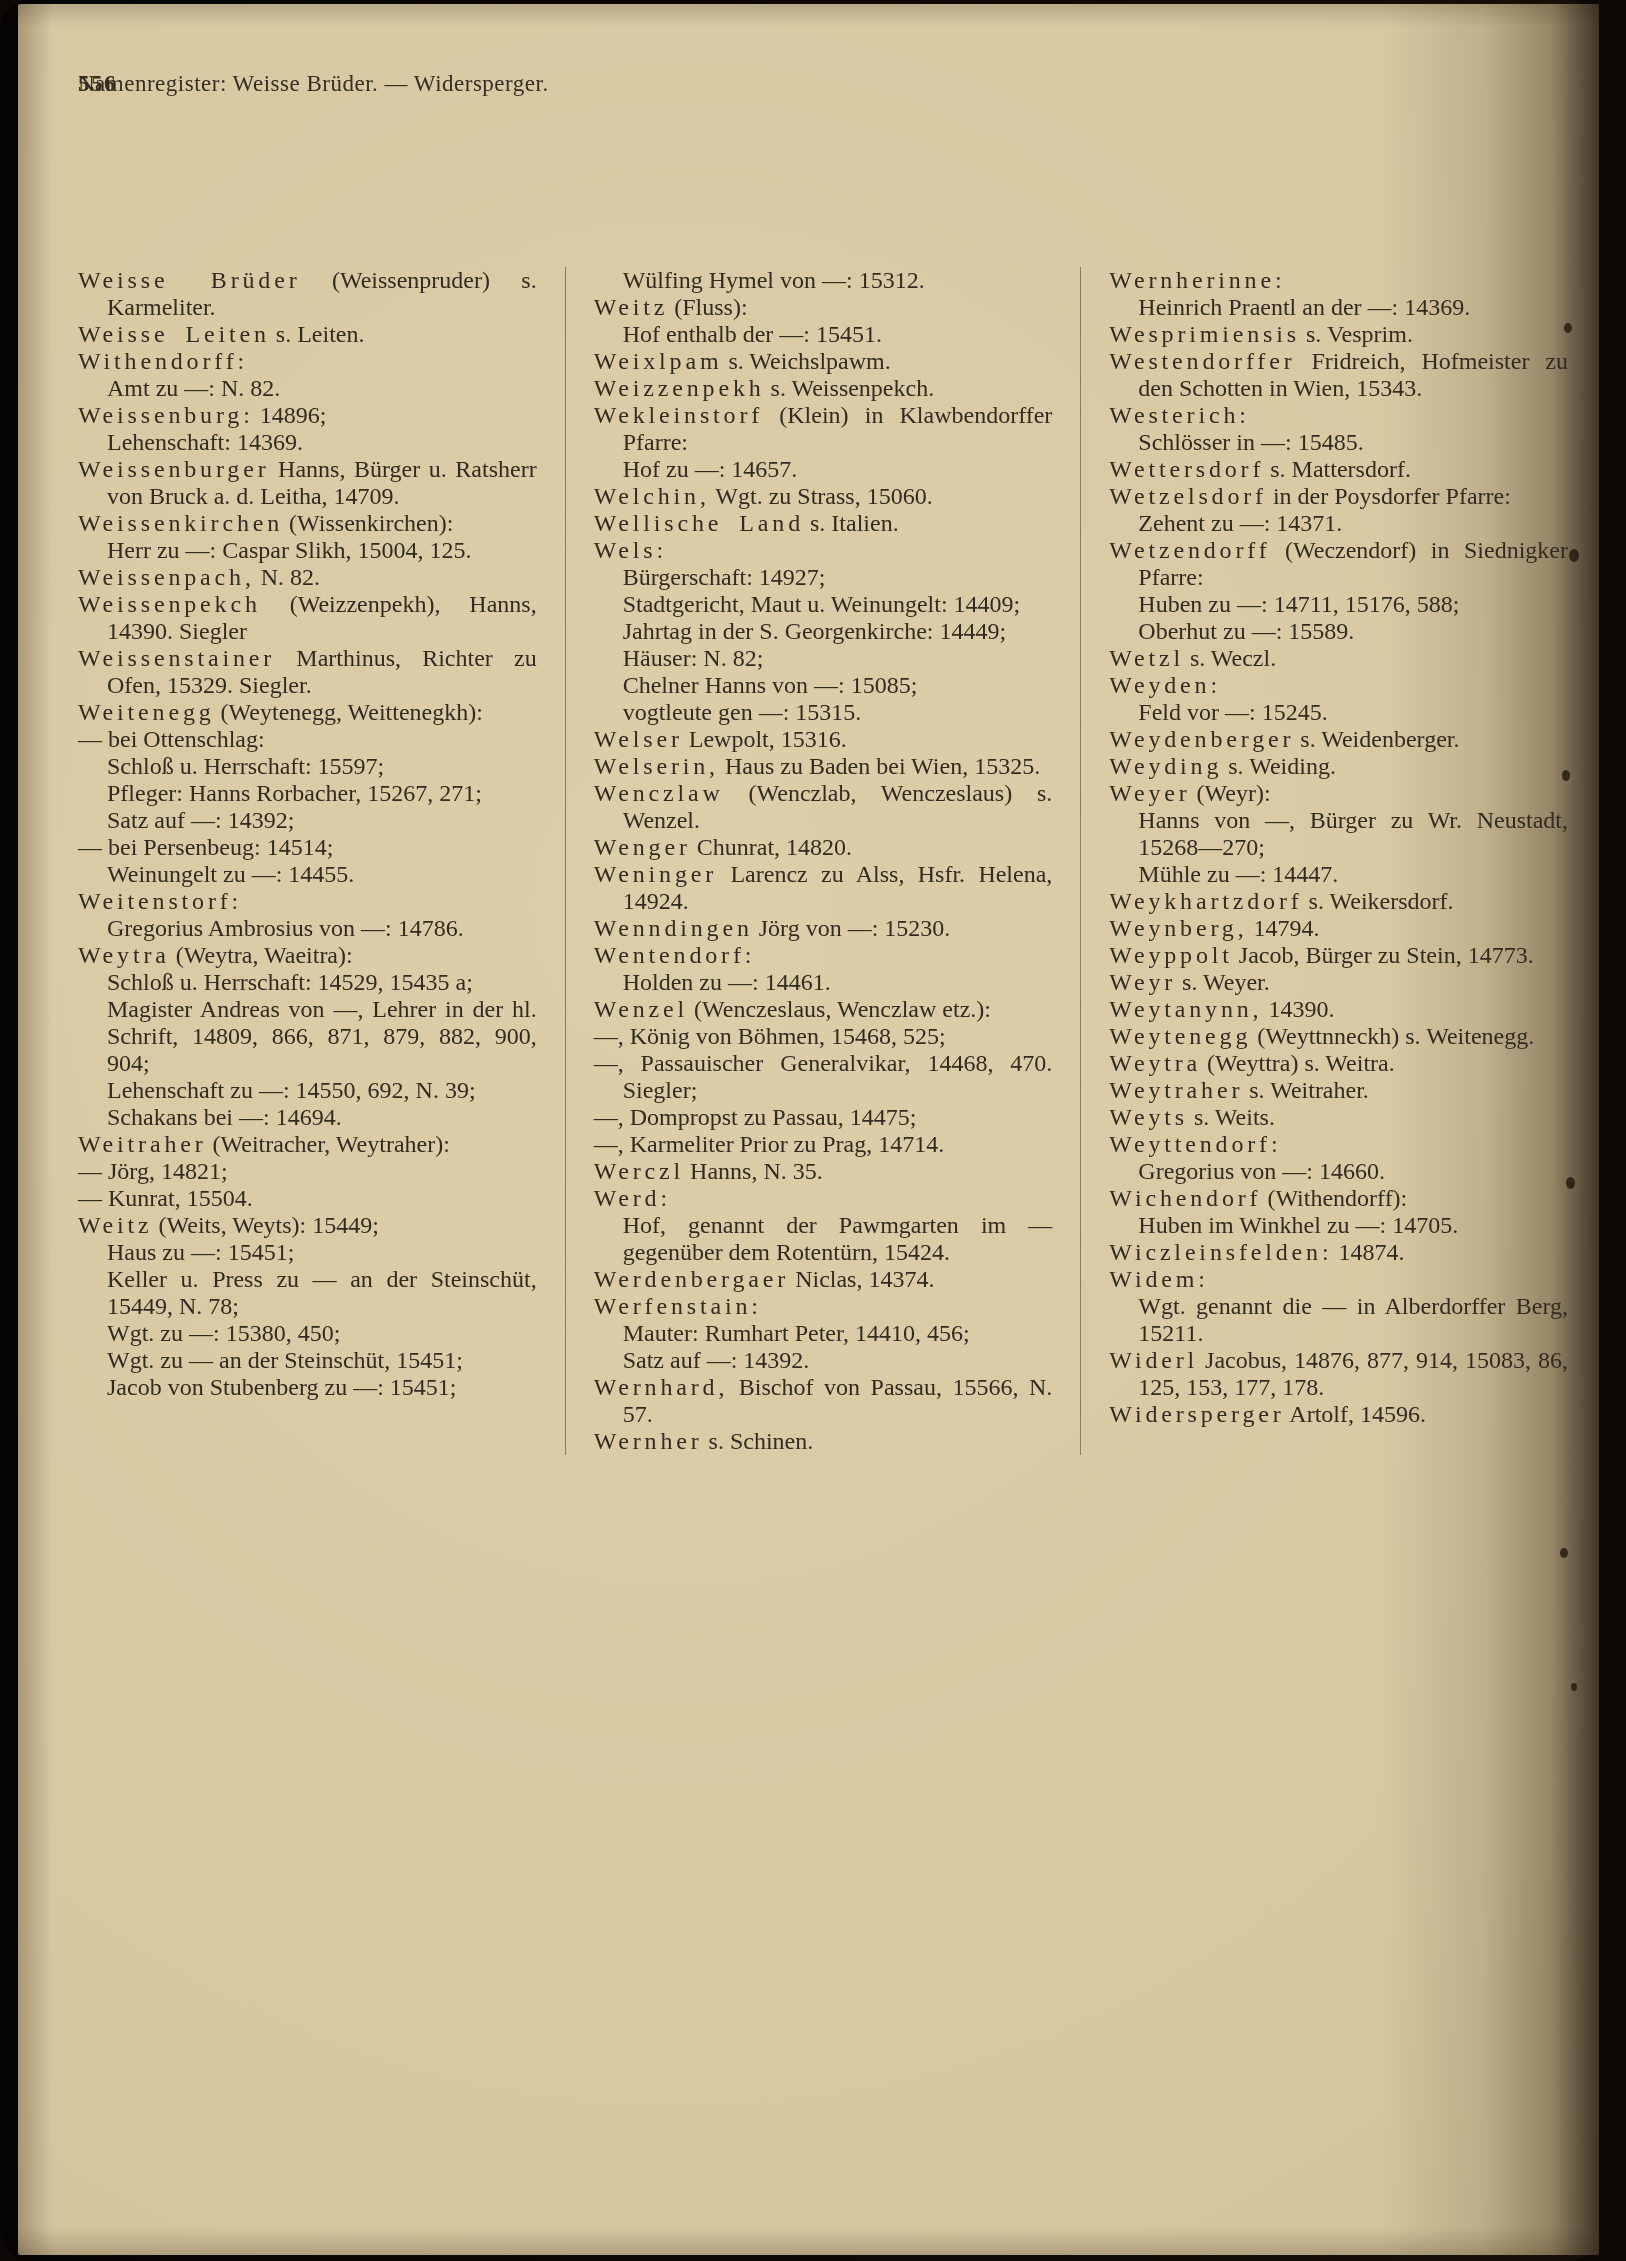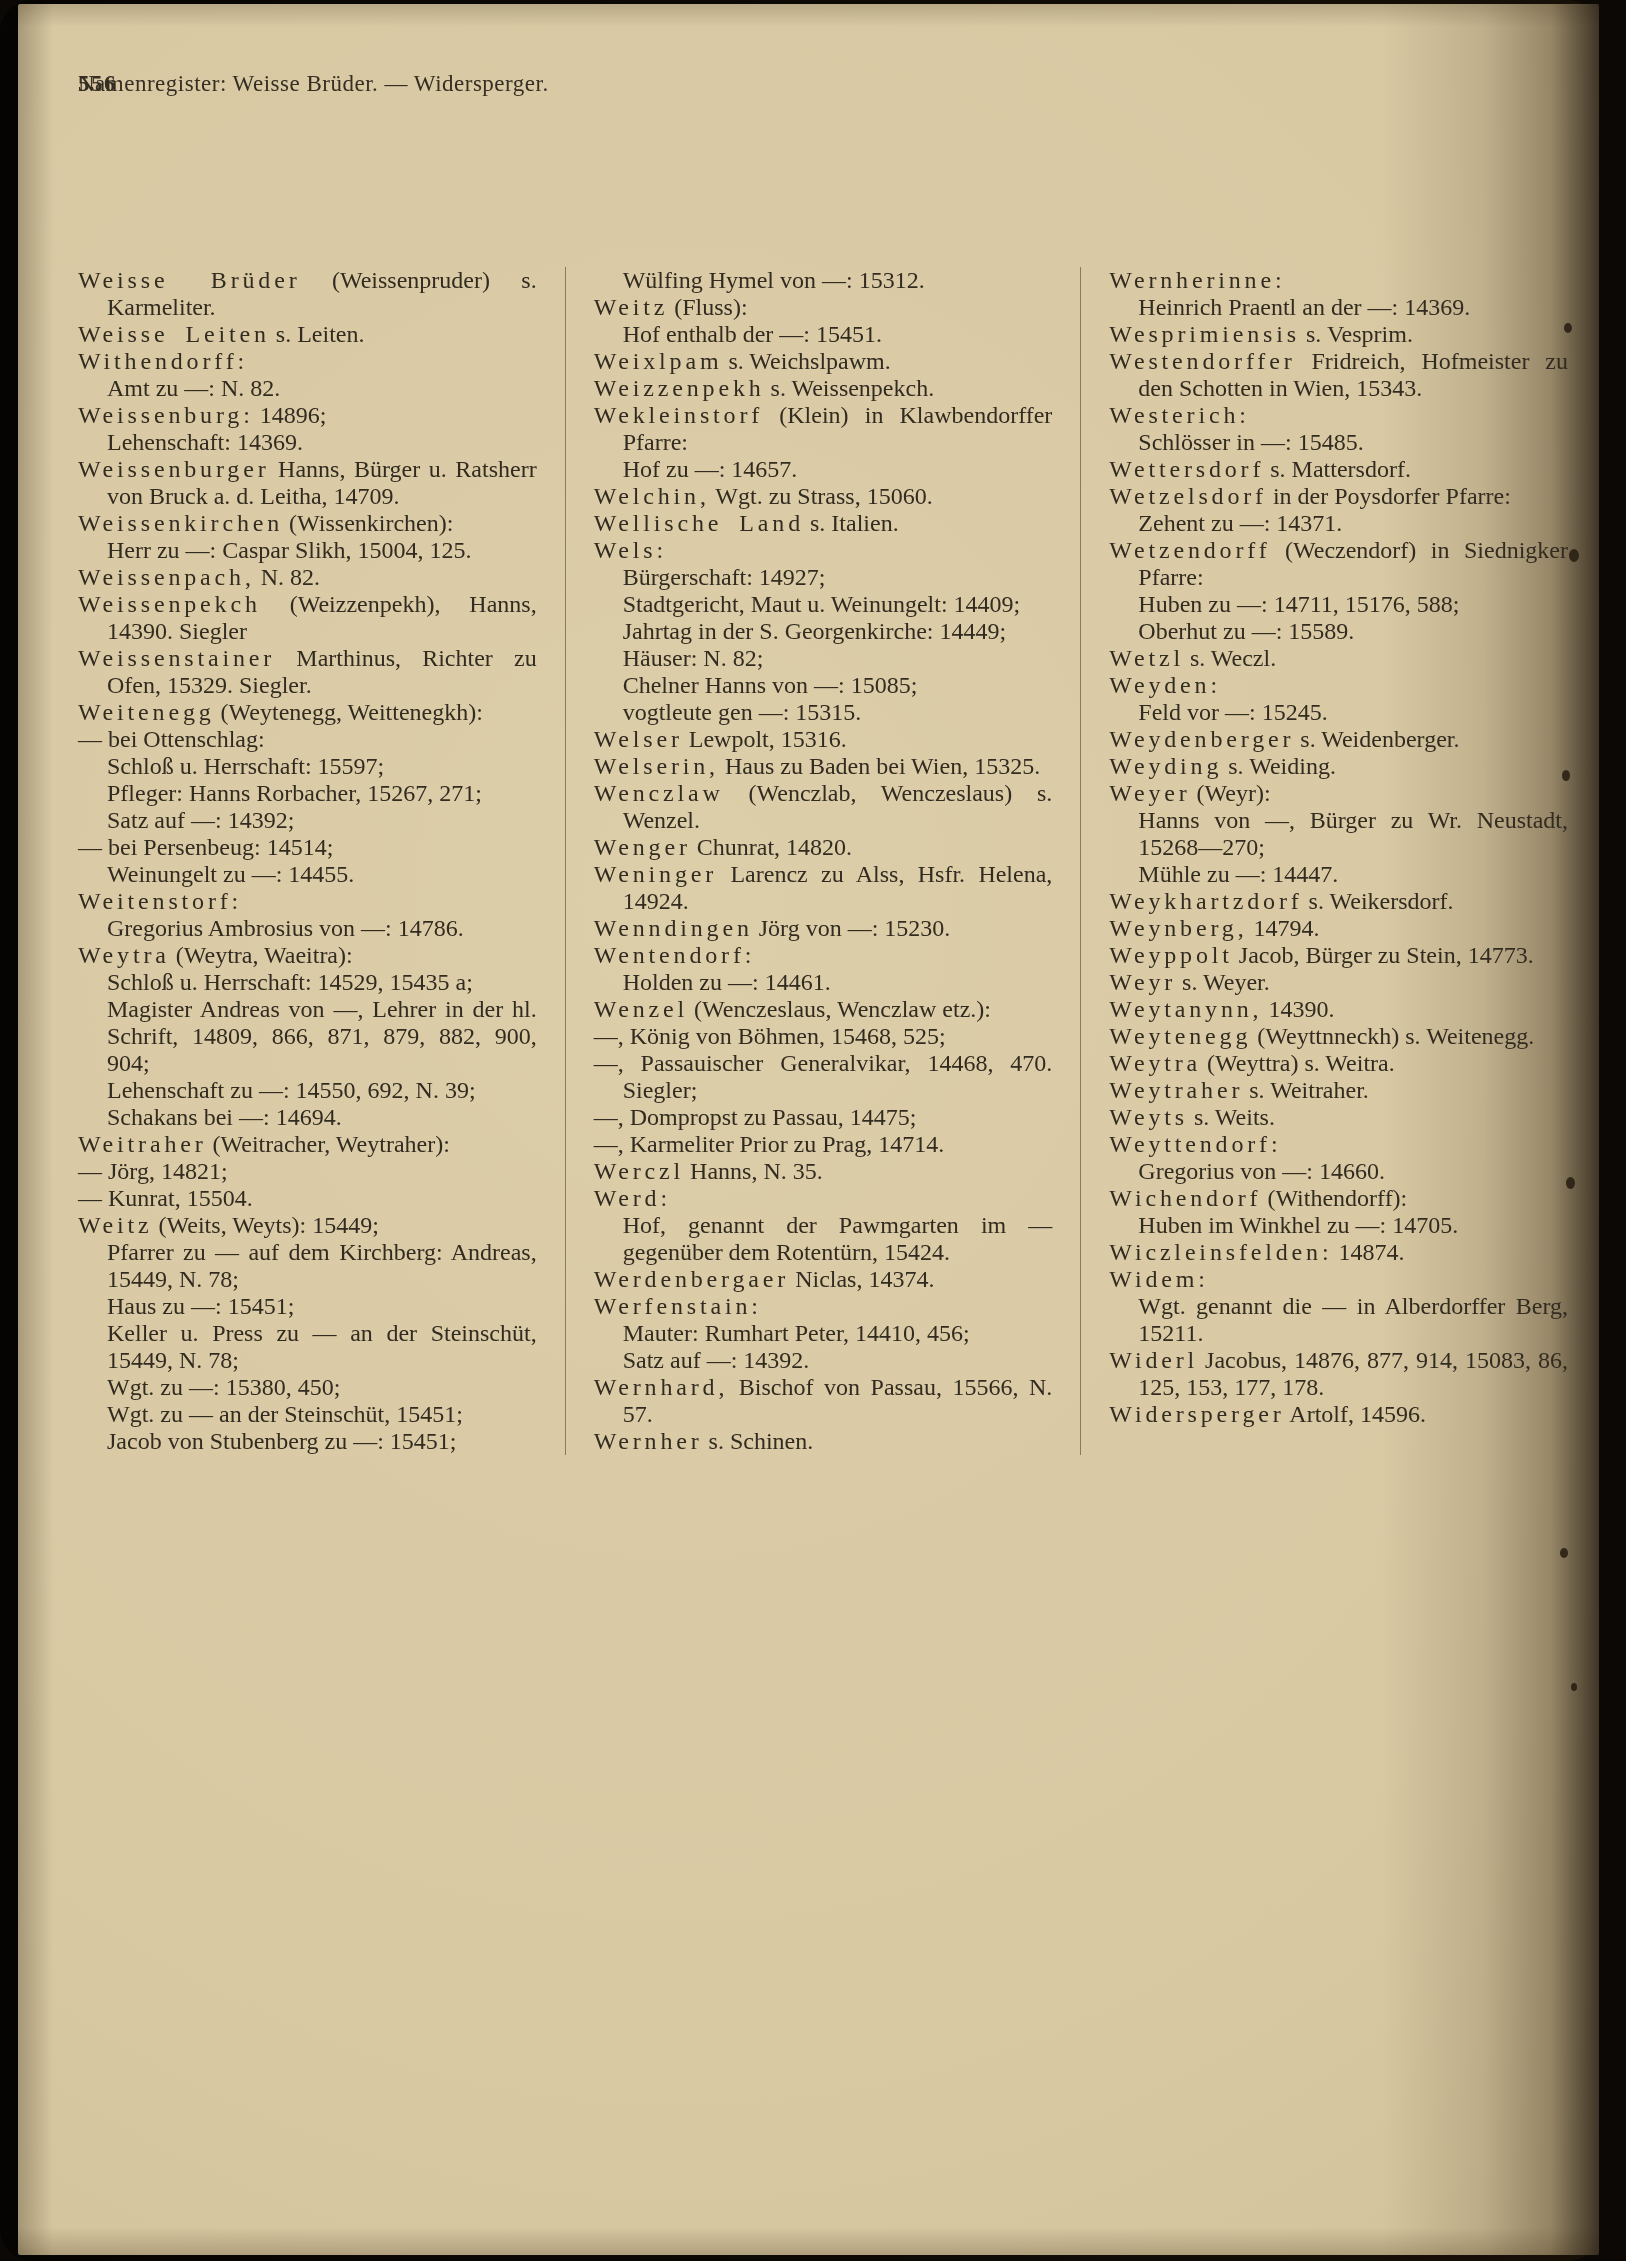--- a/index.html
+++ b/index.html
@@ -125,21 +125,20 @@
             <p class="entry sub">Gregorius Ambrosius von —: 14786.</p>
             <p class="entry main"><span class="head">Weytra</span> (Weytra, Waeitra):</p>
             <p class="entry sub">Schloß u. Herrschaft: 14529, 15435 a;</p>
             <p class="entry sub">Magister Andreas von —, Lehrer in der hl. Schrift, 14809, 866, 871, 879, 882, 900, 904;</p>
             <p class="entry sub">Lehenschaft zu —: 14550, 692, N. 39;</p>
             <p class="entry sub">Schakans bei —: 14694.</p>
             <p class="entry main"><span class="head">Weitraher</span> (Weitracher, Weytraher):</p>
             <p class="entry main">— Jörg, 14821;</p>
             <p class="entry main">— Kunrat, 15504.</p>
             <p class="entry main"><span class="head">Weitz</span> (Weits, Weyts): 15449;</p>
-            <p class="entry sub">Pfarrer zu — auf dem Kirchberg: Andreas, 15449, N. 78;</p>
             <p class="entry sub">Haus zu —: 15451;</p>
             <p class="entry sub">Keller u. Press zu — an der Steinschüt, 15449, N. 78;</p>
             <p class="entry sub">Wgt. zu —: 15380, 450;</p>
             <p class="entry sub">Wgt. zu — an der Steinschüt, 15451;</p>
             <p class="entry sub">Jacob von Stubenberg zu —: 15451;</p>
           </section>
         <section class="col">
             <p class="entry sub">Wülfing Hymel von —: 15312.</p>
             <p class="entry main"><span class="head">Weitz</span> (Fluss):</p>
             <p class="entry sub">Hof enthalb der —: 15451.</p>

